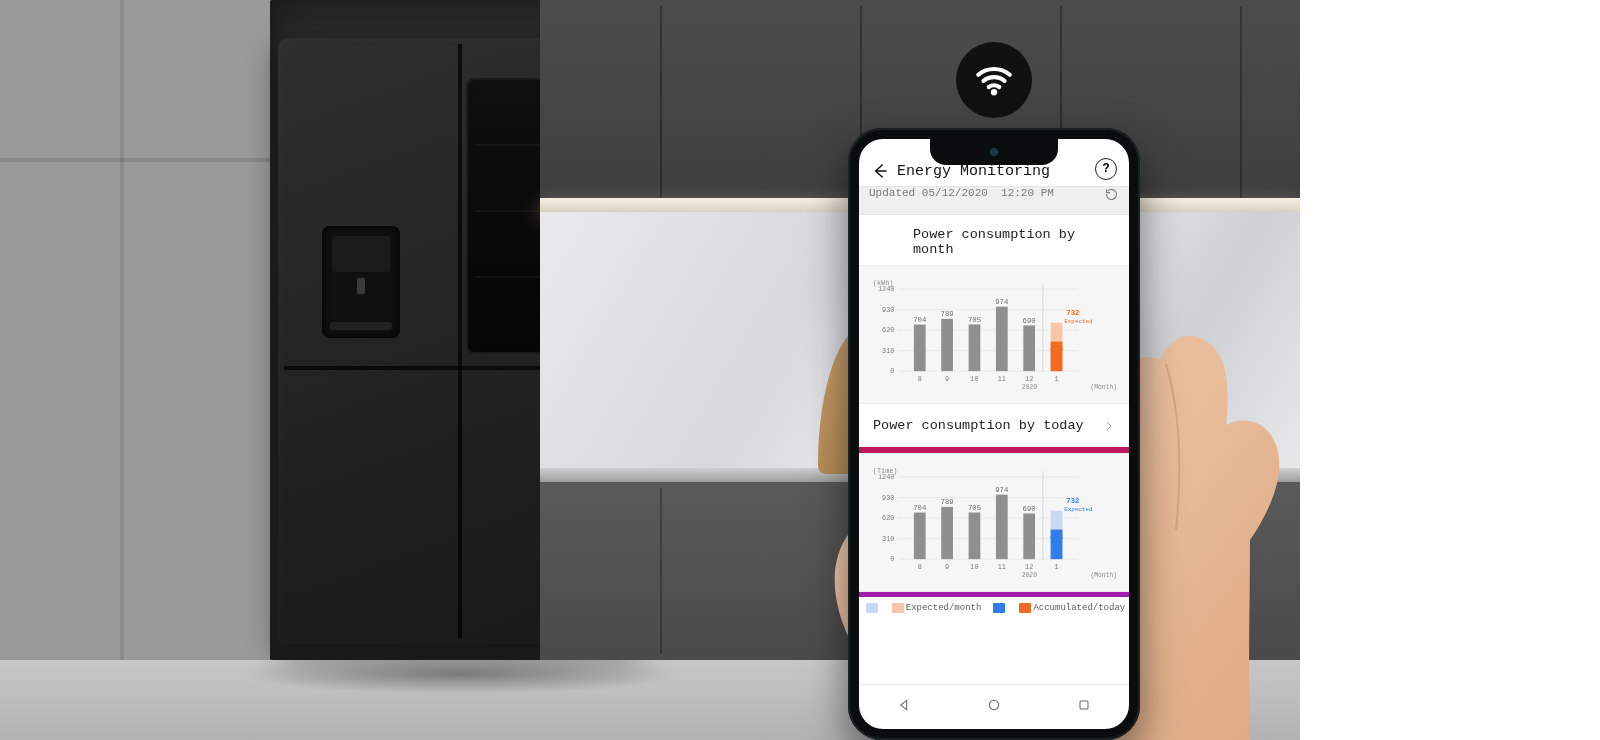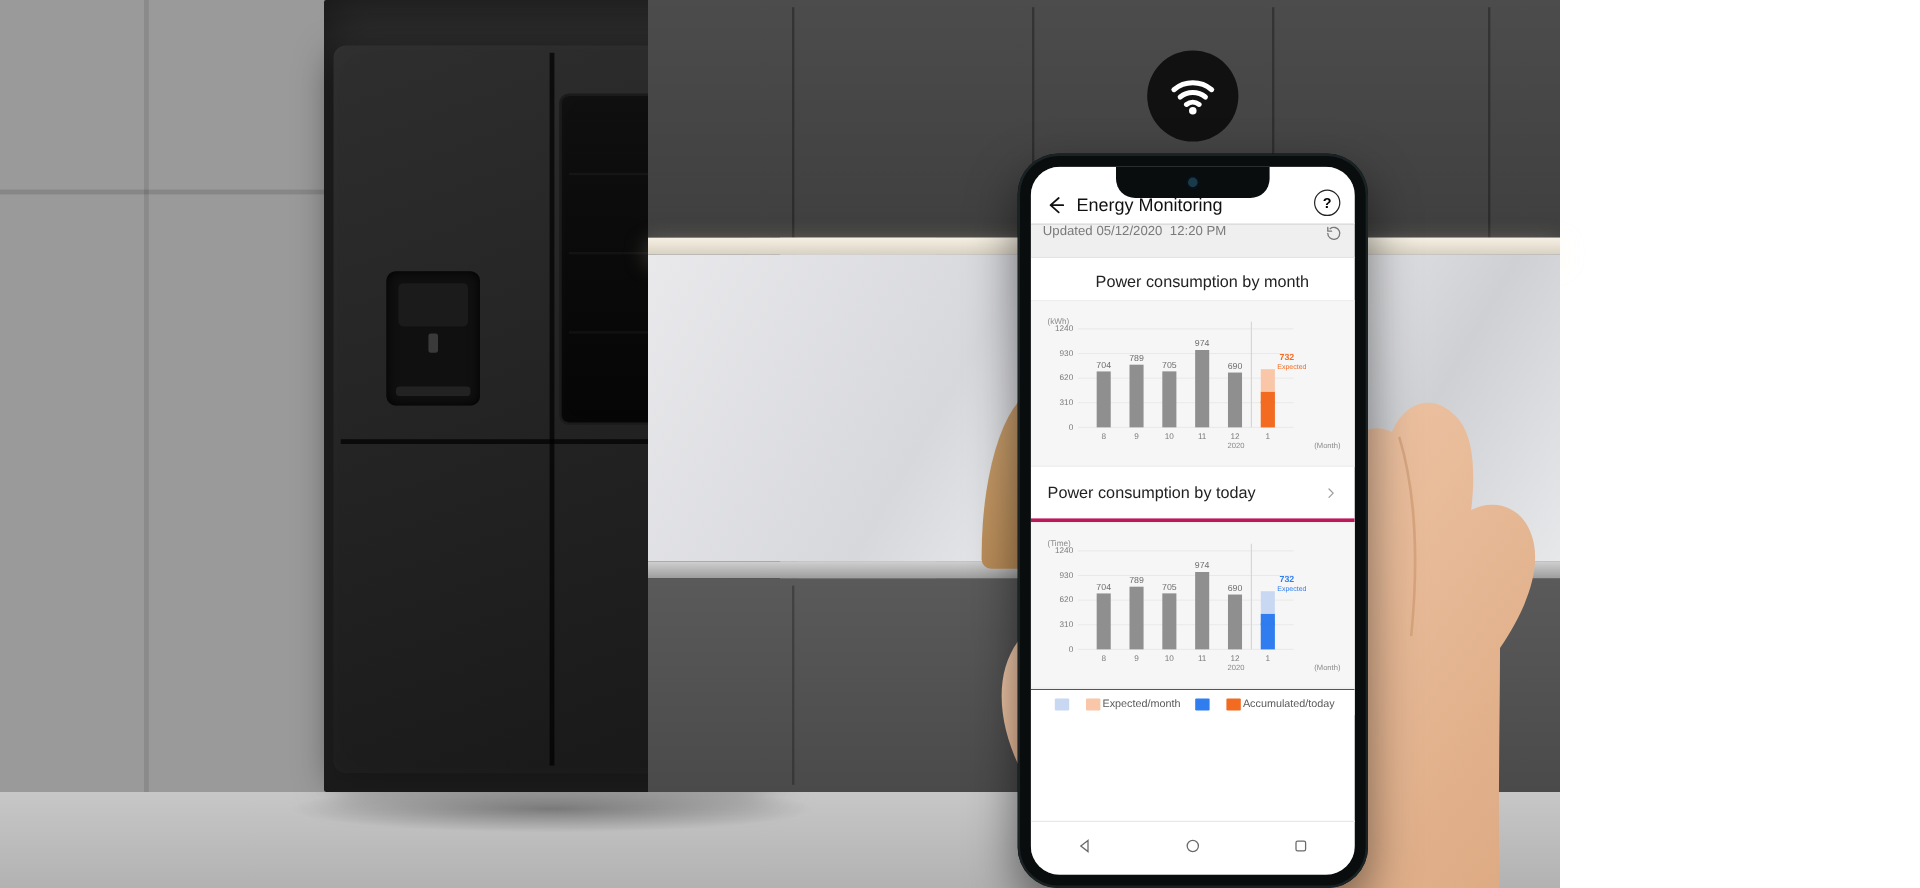--- a/index.html
+++ b/index.html
@@ -47,40 +47,40 @@
 
   
   .wifi{position:absolute;left:956px;top:42px;width:76px;height:76px;border-radius:50%;background:#111;display:flex;align-items:center;justify-content:center;}
   .wifi svg{width:42px;height:42px;}
 
   
   .hand{position:absolute;left:820px;bottom:-40px;width:520px;height:540px;pointer-events:none;}
 
   
   .phone{position:absolute;left:848px;top:128px;width:292px;height:612px;background:#0a0d0e;border-radius:34px;box-shadow:0 18px 40px rgba(0,0,0,.5),inset 0 0 0 2px #1a2224;}
-  .screen{position:absolute;left:11px;right:11px;top:11px;bottom:11px;background:#737373;border-radius:24px;overflow:hidden;}
+  .screen{position:absolute;left:11px;right:11px;top:11px;bottom:11px;background:#0f172a;border-radius:24px;overflow:hidden;font-family:Liberation Mono, monospace;}
   .notch{position:absolute;left:50%;top:0;transform:translateX(-50%);width:128px;height:26px;background:#0a0d0e;border-radius:0 0 16px 16px;z-index:50;}
   .notch .cam{position:absolute;left:50%;top:9px;width:8px;height:8px;margin-left:-4px;border-radius:50%;background:#1a3a4a;box-shadow:0 0 0 2px #061016;}
 
   
   .appHeader{position:absolute;left:0;right:0;top:0;height:48px;background:#fff;border-bottom:1px solid #e6e6e6;display:flex;align-items:flex-end;padding:0 12px 6px 12px;box-sizing:border-box;z-index:10;}
   .backBtn{display:flex;align-items:center;gap:8px;color:#111;font-weight:500;font-size:15px;}
   .backBtn svg{width:18px;height:18px;}
   .helpBtn{margin-left:auto;width:20px;height:20px;border:1.6px solid #222;border-radius:50%;display:flex;align-items:center;justify-content:center;font-size:12px;font-weight:600;}
   .statusBar{position:absolute;left:0;right:0;top:48px;height:28px;background:#efefef;border-bottom:1px solid #e4e4e4;display:flex;align-items:flex-start;padding:0 10px;box-sizing:border-box;font-size:11px;color:#7a7a7a;z-index:5;}
   .statusBar .refresh{margin-left:auto;}
   .statusBar svg{width:15px;height:15px;}
 
   .content{position:absolute;left:0;right:0;top:76px;bottom:44px;overflow:hidden;background:#fff;}
   .sectionTitle{font-size:13.5px;color:#222;padding:12px 14px 8px 14px;margin-left:40px;}
   .chartWrap{background:#f6f6f6;border-top:1px solid #eee;border-bottom:1px solid #eee;padding:8px 8px 4px 8px;position:relative;}
   .chartCanvas{width:100%;height:120px;}
-  .rowLink{display:flex;align-items:center;padding:14px 14px;border-bottom:3px solid #be185d;font-size:13.5px;color:#222;}
+  .rowLink{display:flex;align-items:center;padding:14px 14px;border-bottom:6px solid #be185d;font-size:13.5px;color:#222;}
   .rowLink svg{margin-left:auto;width:12px;height:12px;stroke:#9a9a9a;}
-  .legendRow{display:flex;align-items:center;justify-content:center;gap:12px;font-size:9px;color:#5a5a5a;padding:6px 0 4px 3px;background:#fff;border-top:1px solid #a21caf;}
+  .legendRow{display:flex;align-items:center;justify-content:center;gap:12px;font-size:9px;color:#5a5a5a;padding:6px 0 4px 3px;background:#fff;border-top:5px solid #a21caf;}
   .sw{width:12px;height:10px;display:inline-block;border-radius:1px;margin-right:2px;vertical-align:middle;}
 
   
   .androidNav{position:absolute;left:0;right:0;bottom:0;height:44px;background:#fff;border-top:1px solid #e8e8e8;display:flex;align-items:center;justify-content:space-around;}
   .androidNav svg{width:16px;height:16px;stroke:#6a6a6a;fill:none;stroke-width:1.6;}
 
 </style>
 </head>
 <body>
 

